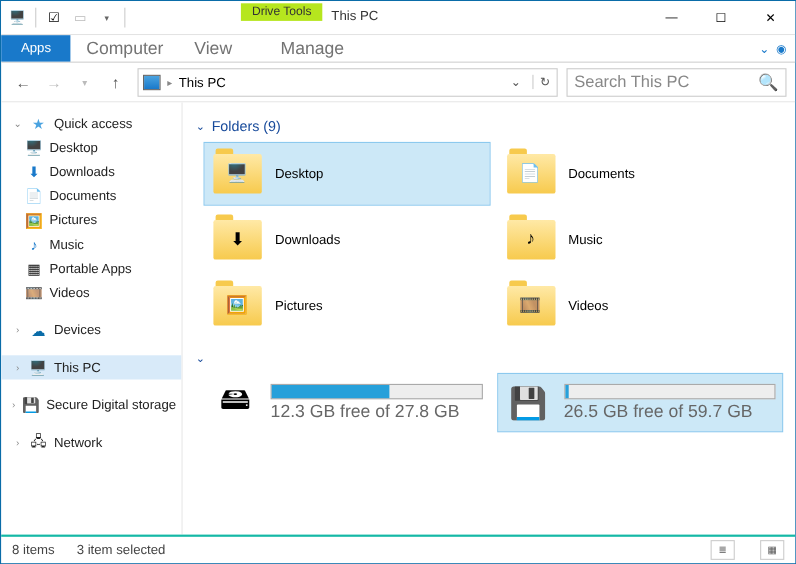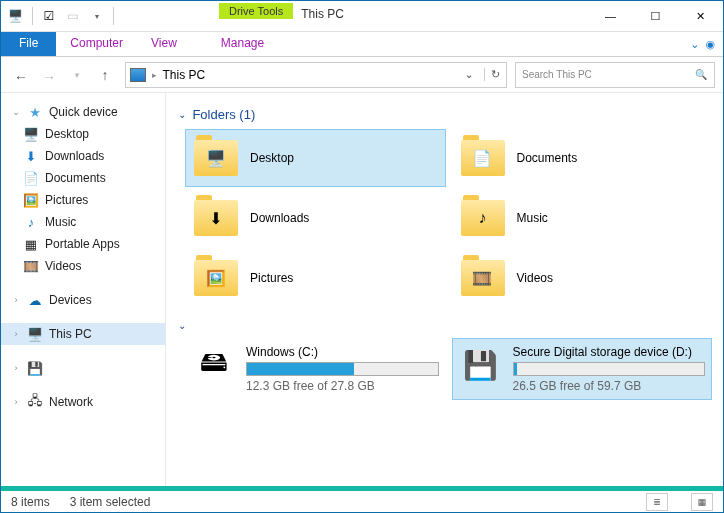--- a/index.html
+++ b/index.html
@@ -11,34 +11,34 @@
 .qa-btn { width: 22px; height: 22px; display: flex; align-items: center; justify-content: center; font-size: 12px; }
 .qa-sep { width: 1px; height: 18px; background: #ccc; margin: 0 3px; }
 .ribbon-tab-tools { background: #b6e61e; color: #333; font-size: 11px; padding: 2px 10px; align-self: flex-start; margin-top: 2px; margin-left: 98px; height: 16px; line-height: 12px; }
 .title-text { font-size: 12px; color: #333; padding: 6px 8px 0; }
 .title-spacer { flex: 1; }
 .winctrl { width: 45px; display: flex; align-items: center; justify-content: center; font-size: 11px; }
 
 
 .ribbon { height: 25px; display: flex; align-items: stretch; border-bottom: 1px solid #d0d0d0; background: #fff; }
 .ribbon-file { background: #1979ca; color: #fff; font-size: 12px; padding: 4px 18px; }
-.ribbon-tab { font-size: 12px; color: #a21caf; padding: 4px 14px; }
+.ribbon-tab { font-size: 16px; color: #737373; padding: 4px 14px; }
 .ribbon-tab.manage { margin-left: 16px; text-align: right; }
 .ribbon-right { margin-left: auto; display: flex; align-items: center; padding-right: 8px; gap: 6px; color: #1979ca; font-size: 11px; }
 
 
 .navbar { height: 36px; display: flex; align-items: center; padding: 4px 8px; gap: 4px; border-bottom: 1px solid #e8e8e8; }
 .nav-btn { width: 24px; height: 24px; display: flex; align-items: center; justify-content: center; color: #555; font-size: 14px; }
 .nav-btn.disabled { color: #bbb; }
 .addr { flex: 1; height: 26px; border: 1px solid #ccc; display: flex; align-items: center; padding: 0 4px; gap: 6px; font-size: 12px; margin: 0 4px; }
 .addr .pc-icon { width: 16px; height: 14px; background: linear-gradient(#4aa3e0,#1979ca); border: 1px solid #666; }
 .addr .spacer { flex: 1; }
 .addr .dd, .addr .refresh { width: 18px; text-align: center; color: #555; font-size: 11px; }
 .addr .refresh { border-left: 1px solid #ccc; padding-left: 4px; }
-.search { width: 200px; height: 26px; border: 1px solid #ccc; display: flex; align-items: center; padding: 0 6px; font-size: 10px; color: #888; }
+.search { width: 200px; height: 26px; border: 1px solid #ccc; display: flex; align-items: center; padding: 0 6px; font-size: 15px; color: #888; }
 .search .spacer { flex: 1; }
 
 
 .body { flex: 1; display: flex; overflow: hidden; }
 .sidebar { width: 165px; border-right: 1px solid #e8e8e8; padding: 8px 0; overflow: hidden; }
 .nav-item { display: flex; align-items: center; gap: 6px; padding: 3px 6px 3px 22px; font-size: 12px; color: #222; white-space: nowrap; }
 .nav-item.l1 { padding-left: 10px; }
 .nav-item.selected { background: #d8eaf9; }
 .nav-item .caret { width: 10px; color: #888; font-size: 9px; display: inline-block; text-align: center; }
 .nav-item .ic { width: 16px; height: 16px; display: inline-flex; align-items: center; justify-content: center; font-size: 13px; }
@@ -54,24 +54,24 @@
 .folder-ic::before { content: ""; position: absolute; top: -5px; left: 2px; width: 16px; height: 5px; background: #f7ca4d; border-radius: 2px 2px 0 0; }
 .folder-ic .ov { font-size: 16px; }
 
 .drives-grid { display: grid; grid-template-columns: 1fr 1fr; gap: 8px; margin-left: 8px; }
 .drive-item { display: flex; gap: 10px; padding: 6px; }
 .drive-item.selected { background: #cce8f7; outline: 1px solid #8cc9ee; }
 .drive-ic { width: 44px; height: 40px; display: flex; align-items: center; justify-content: center; font-size: 28px; }
 .drive-info { flex: 1; font-size: 12px; }
 .drive-bar { height: 14px; border: 1px solid #aaa; background: #eee; margin: 3px 0; position: relative; }
 .drive-bar .fill { position: absolute; top: 0; left: 0; bottom: 0; background: #26a0da; }
-.drive-sub { color: #666; font-size: 12px; }
-
-
-.statusbar { height: 26px; border-top: 5px solid #14b8a6; display: flex; align-items: center; padding: 0 10px; font-size: 12px; color: #444; gap: 20px; }
+.drive-sub { color: #666; font-size: 16px; }
+
+
+.statusbar { height: 26px; border-top: 2px solid #14b8a6; display: flex; align-items: center; padding: 0 10px; font-size: 12px; color: #444; gap: 20px; }
 .statusbar .spacer { flex: 1; }
 .view-btn { width: 22px; height: 18px; border: 1px solid #ccc; margin-left: 3px; display: flex; align-items: center; justify-content: center; font-size: 9px; color: #555; }
 
 
 .star { color: #4aa3e0; }
 .blue { color: #1979ca; }
 .cloud { color: #0a6ca8; }
 </style>
 </head>
 <body>
@@ -87,21 +87,21 @@
   </div>
   <div class="ribbon-tab-tools">Drive Tools</div>
   <div class="title-text">This PC</div>
   <div class="title-spacer"></div>
   <div class="winctrl">—</div>
   <div class="winctrl">☐</div>
   <div class="winctrl close">✕</div>
 </div>
 
 <div class="ribbon">
-  <div class="ribbon-file">File</div>
+  <div class="ribbon-file">Apps</div>
   <div class="ribbon-tab">Computer</div>
   <div class="ribbon-tab">View</div>
   <div class="ribbon-tab manage">Manage</div>
   <div class="ribbon-right">
     <span>⌄</span>
     <span style="color:#1979ca">◉</span>
   </div>
 </div>
 
 <div class="navbar">
@@ -122,21 +122,21 @@
     <span class="spacer"></span>
     <span style="color:#555">🔍</span>
   </div>
 </div>
 
 <div class="body">
   <div class="sidebar">
     <div class="nav-item l1">
       <span class="caret">⌄</span>
       <span class="ic star">★</span>
-      <span>Quick device</span>
+      <span>Quick access</span>
     </div>
     <div class="nav-item">
         <span class="ic blue">🖥️</span>
         <span>Desktop</span>
       </div>
     <div class="nav-item">
         <span class="ic blue">⬇</span>
         <span>Downloads</span>
       </div>
     <div class="nav-item">
@@ -168,33 +168,34 @@
     <div class="nav-gap"></div>
     <div class="nav-item l1 selected">
         <span class="caret">›</span>
         <span class="ic">🖥️</span>
         <span>This PC</span>
       </div>
     <div class="nav-gap"></div>
     <div class="nav-item l1">
         <span class="caret">›</span>
         <span class="ic blue">💾</span>
+        <span>Secure Digital storage</span>
       </div>
     <div class="nav-gap"></div>
     <div class="nav-item l1">
         <span class="caret">›</span>
         <span class="ic">🖧</span>
         <span>Network</span>
       </div>
   </div>
 
   <div class="content">
     <div class="group-header">
       <span class="caret">⌄</span>
-      <span>Folders (1)</span>
+      <span>Folders (9)</span>
     </div>
     <div class="folders-grid" id="folders-grid">
         <div class="folder-item selected">
           <div class="folder-ic">
             <span class="ov">🖥️</span>
           </div>
           <span>Desktop</span>
         </div>
         <div class="folder-item">
           <div class="folder-ic">
@@ -228,31 +229,29 @@
         </div>
       </div>
 
     <div class="group-header" style="margin-top:14px">
       <span class="caret">⌄</span>
     </div>
     <div class="drives-grid" id="drives-grid">
         <div class="drive-item">
           <div class="drive-ic">🖴</div>
           <div class="drive-info">
-            <div>Windows (C:)</div>
             <div class="drive-bar">
               <div class="fill" style="width:56%"></div>
             </div>
             <div class="drive-sub">12.3 GB free of 27.8 GB</div>
           </div>
         </div>
         <div class="drive-item selected">
           <div class="drive-ic">💾</div>
           <div class="drive-info">
-            <div>Secure Digital storage device (D:)</div>
             <div class="drive-bar">
               <div class="fill" style="width:2%"></div>
             </div>
             <div class="drive-sub">26.5 GB free of 59.7 GB</div>
           </div>
         </div>
       </div>
   </div>
 </div>
 

